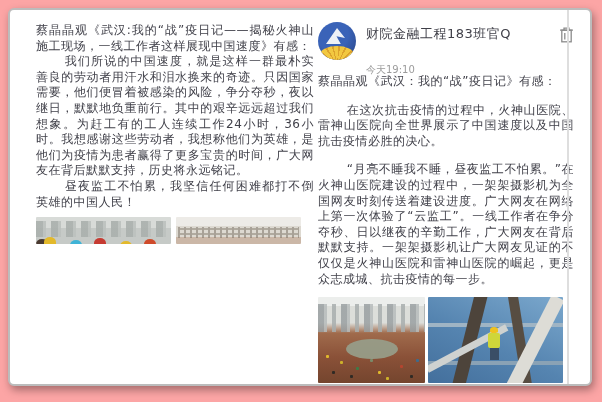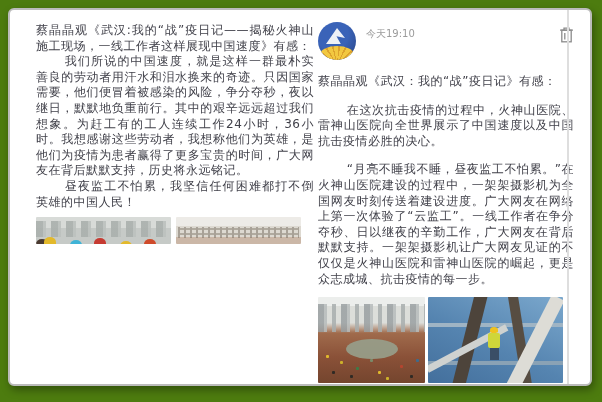--- a/index.html
+++ b/index.html
@@ -1,17 +1,17 @@
 <!DOCTYPE html>
 <html><head>
 <meta charset="utf-8">
 <style>
   html,body{margin:0;padding:0;}
   body{width:602px;height:402px;font-family:"DejaVu Sans","Liberation Sans",sans-serif;background:#fcfcfc;}
-  .screen{position:relative;width:602px;height:402px;overflow:hidden;background:#4d7c0f;}
+  .screen{position:relative;width:602px;height:402px;overflow:hidden;background:#fca5a5;}
   .card{position:absolute;left:8px;top:8px;width:580px;height:374px;background:#ffffff;
         border:2px solid #bcbcbc;border-radius:6px;box-shadow:2px 4px 8px rgba(0,0,0,.35);overflow:hidden;}
 
   
   .para{margin:0;font-size:12px;line-height:15.6px;letter-spacing:.5px;color:#41414a;text-align:justify;}
   .indent{text-indent:2.4em;}
   .left-col{position:absolute;left:26px;top:13px;width:278px;}
   .right-col{position:absolute;left:308px;top:12px;width:256px;}
   .right-col .para{margin-top:13px;}
   .right-col .para.first{margin-top:6px;}
@@ -19,21 +19,21 @@
   
   .post-header{display:flex;align-items:flex-start;height:46px;}
   .avatar{width:38px;height:38px;border-radius:50%;flex:0 0 auto;position:relative;overflow:hidden;
           background:radial-gradient(circle at 38% 32%,#3a63b8 0 45%,#27407e 100%);}
   .av-white{position:absolute;left:8px;top:6px;width:19px;height:16px;background:#eef1f6;
             clip-path:polygon(0 100%,58% 0,100% 62%,55% 52%,78% 100%);}
   .av-sun{position:absolute;left:2px;right:2px;bottom:-3px;height:17px;border-radius:50% 50% 0 0;
           background:repeating-conic-gradient(from 250deg at 50% 110%,#f2c840 0 14deg,#dca22c 14deg 20deg);}
   .author-block{margin-left:10px;flex:1;}
   .author{font-size:13px;color:#3f3f48;letter-spacing:.5px;padding-top:3px;}
-  .timestamp{font-size:10px;color:#9b9b9b;margin-top:5px;}
+  .timestamp{font-size:10px;color:#9b9b9b;margin-top:20px;}
   .trash{margin-top:4px;flex:0 0 auto;cursor:pointer;}
 
   
   .photo{position:relative;overflow:hidden;border-radius:1px;}
 
   
   .photos-row{margin-top:10px;display:flex;gap:3px;}
   .photoC{width:107px;height:86px;background:linear-gradient(#eceeec 0 10%,#dcdeda 10% 30%,#a06b4c 42%,#8a5138 70%,#74452e 100%);}
   .photoC .skyline{position:absolute;left:0;right:0;top:7px;height:28px;
       background:repeating-linear-gradient(90deg,#9aa0a2 0 6px,#b7bcbc 6px 9px,rgba(0,0,0,0) 9px 14px,#a8aeae 14px 18px,rgba(0,0,0,0) 18px 23px);
@@ -91,20 +91,21 @@
       </div>
     </div>
 
     <div class="right-col">
       <div class="post-header">
         <div class="avatar">
           <span class="av-white"></span>
           <span class="av-sun"></span>
         </div>
         <div class="author-block">
+          <div class="author">财院金融工程183班官Q</div>
           <div class="timestamp">今天19:10</div>
         </div>
         <div class="trash" title="trash-icon">
           <svg width="15" height="17" viewBox="0 0 15 17">
             <g fill="none" stroke="#8b8b8b" stroke-width="1.3">
               <path d="M1 4.2 H14"></path>
               <path d="M5 4 V2.2 H10 V4"></path>
               <rect x="2.8" y="4.2" width="9.4" height="11.6"></rect>
               <path d="M5.8 7 V13.5 M9.2 7 V13.5"></path>
             </g>

